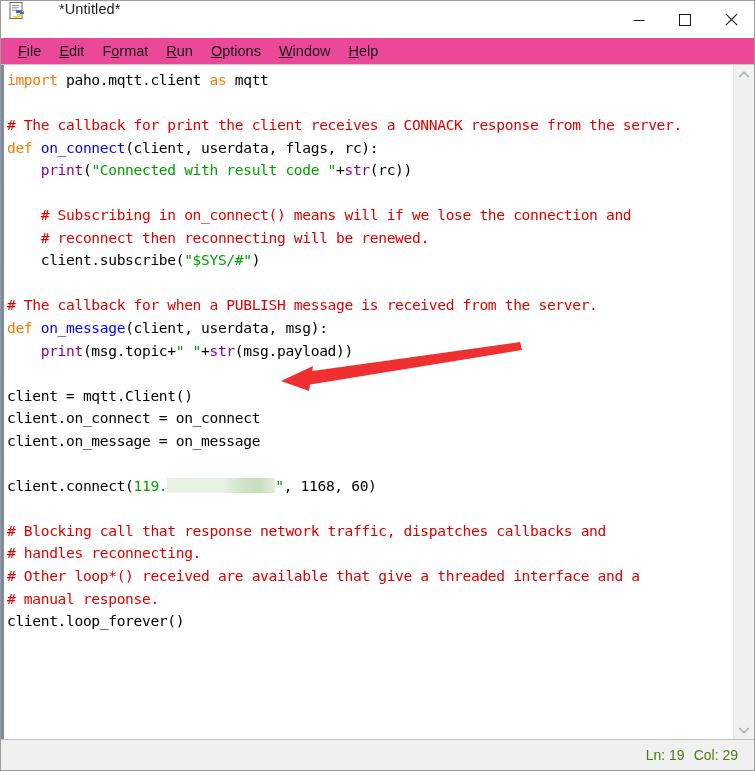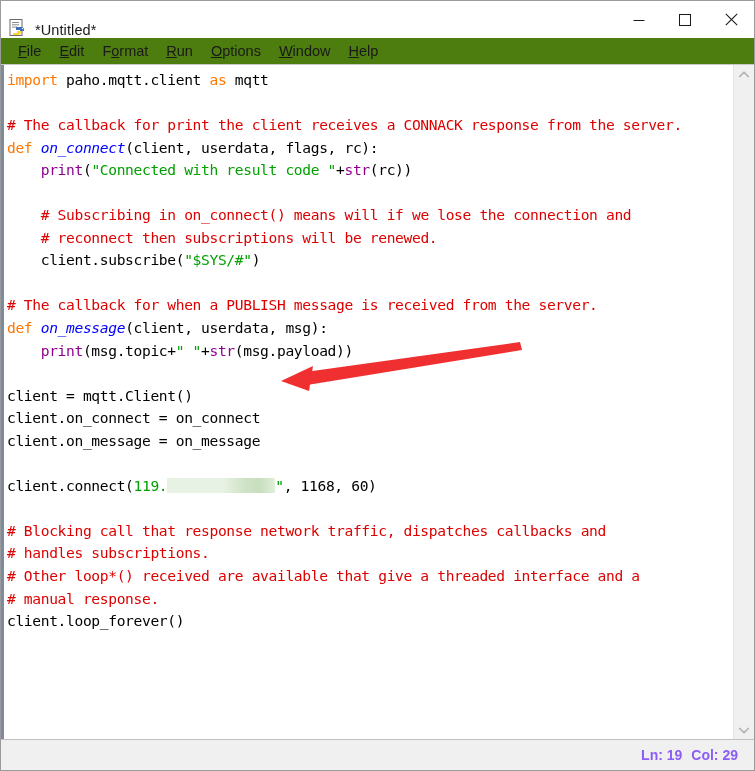--- a/index.html
+++ b/index.html
@@ -22,23 +22,24 @@
     border: 1px solid #9b9b9b;
     display: flex;
     flex-direction: column;
   }
   
   .titlebar {
     height: 37px;
     min-height: 37px;
     background: #ffffff;
     display: flex;
-    align-items: flex-end;
+    align-items: flex-start;
     padding-left: 7px;
     position: relative;
+    gap: 24px;
   }
   .app-icon {
     width: 20px;
     height: 20px;
     position: relative;
     flex: 0 0 auto;
     margin-right: 7px;
   }
   .title-text {
     font-family: "Liberation Sans", sans-serif;
@@ -59,21 +60,21 @@
     height: 37px;
     display: flex;
     align-items: center;
     justify-content: center;
   }
   .winbtn svg { display: block; }
   
   .menubar {
     height: 26px;
     min-height: 26px;
-    background: #4d7c0f;
+    background: #ec4899;
     display: flex;
     align-items: center;
     padding-left: 8px;
     border-bottom: 1px solid #c8c8c8;
   }
   .menu-item {
     font-family: "Liberation Sans", sans-serif;
     font-size: 14.5px;
     color: #1a1a1a;
     padding: 0 9px;
@@ -102,21 +103,21 @@
   pre.code {
     margin: 0;
     font-family: "DejaVu Sans Mono", "Liberation Mono", monospace;
     font-size: 14.6px;
     line-height: 22.55px;
     color: #000000;
     white-space: pre;
     letter-spacing: -0.35px;
   }
   .k  { color: #ff7700; }            
-  .df { color: #0000ff; font-style: italic; }            
+  .df { color: #0000ff; }            
   .st { color: #00a000; }            
   .cm { color: #dd0000; }            
   .bi { color: #900090; }            
   .redact {
     display: inline-block;
     width: 108px;
     height: 15px;
     vertical-align: -2px;
     background: linear-gradient(to right,
        #e8f2e4 0%, #e8f2e4 52%, #ddecd6 60%,
@@ -150,23 +151,22 @@
     border-top: 1px solid #c0c0c0;
     display: flex;
     align-items: center;
     justify-content: flex-end;
     padding-right: 16px;
     position: relative;
   }
   .status-text {
     font-family: "Liberation Sans", sans-serif;
     font-size: 14px;
-    color: #8b5cf6;
-    white-space: nowrap;
-    font-weight: bold;
+    color: #4d7c0f;
+    white-space: nowrap;
   }
   .status-text .sp { display: inline-block; width: 9px; }
   
   .watermark {
     position: absolute;
     left: 473px;
     top: 746px;
     font-family: "Liberation Sans", sans-serif;
     font-size: 13.5px;
     color: #b9c3cc;
@@ -234,35 +234,35 @@
 
   <div class="editor-area">
     <div class="code-pane">
 <pre class="code"><span class="k">import</span> paho.mqtt.client <span class="k">as</span> mqtt
 
 <span class="cm"># The callback for print the client receives a CONNACK response from the server.</span>
 <span class="k">def</span> <span class="df">on_connect</span>(client, userdata, flags, rc):
     <span class="bi">print</span>(<span class="st">"Connected with result code "</span>+<span class="bi">str</span>(rc))
 
     <span class="cm"># Subscribing in on_connect() means will if we lose the connection and</span>
-    <span class="cm"># reconnect then subscriptions will be renewed.</span>
+    <span class="cm"># reconnect then reconnecting will be renewed.</span>
     client.subscribe(<span class="st">"$SYS/#"</span>)
 
 <span class="cm"># The callback for when a PUBLISH message is received from the server.</span>
 <span class="k">def</span> <span class="df">on_message</span>(client, userdata, msg):
     <span class="bi">print</span>(msg.topic+<span class="st">" "</span>+<span class="bi">str</span>(msg.payload))
 
 client = mqtt.Client()
 client.on_connect = on_connect
 client.on_message = on_message
 
 client.connect(<span class="st">119.</span><span class="redact"></span><span class="st">"</span>, <span>1168</span>, <span>60</span>)
 
 <span class="cm"># Blocking call that response network traffic, dispatches callbacks and</span>
-<span class="cm"># handles subscriptions.</span>
+<span class="cm"># handles reconnecting.</span>
 <span class="cm"># Other loop*() received are available that give a threaded interface and a</span>
 <span class="cm"># manual response.</span>
 client.loop_forever()</pre>
     </div>
 
     <div class="vscroll">
       <div class="sb-arrow">
         <svg width="12" height="8" viewBox="0 0 12 8">
           <path d="M1.2 6 L6 1.4 L10.8 6" fill="none" stroke="#b0b0b0" stroke-width="1.6"></path>
         </svg>

